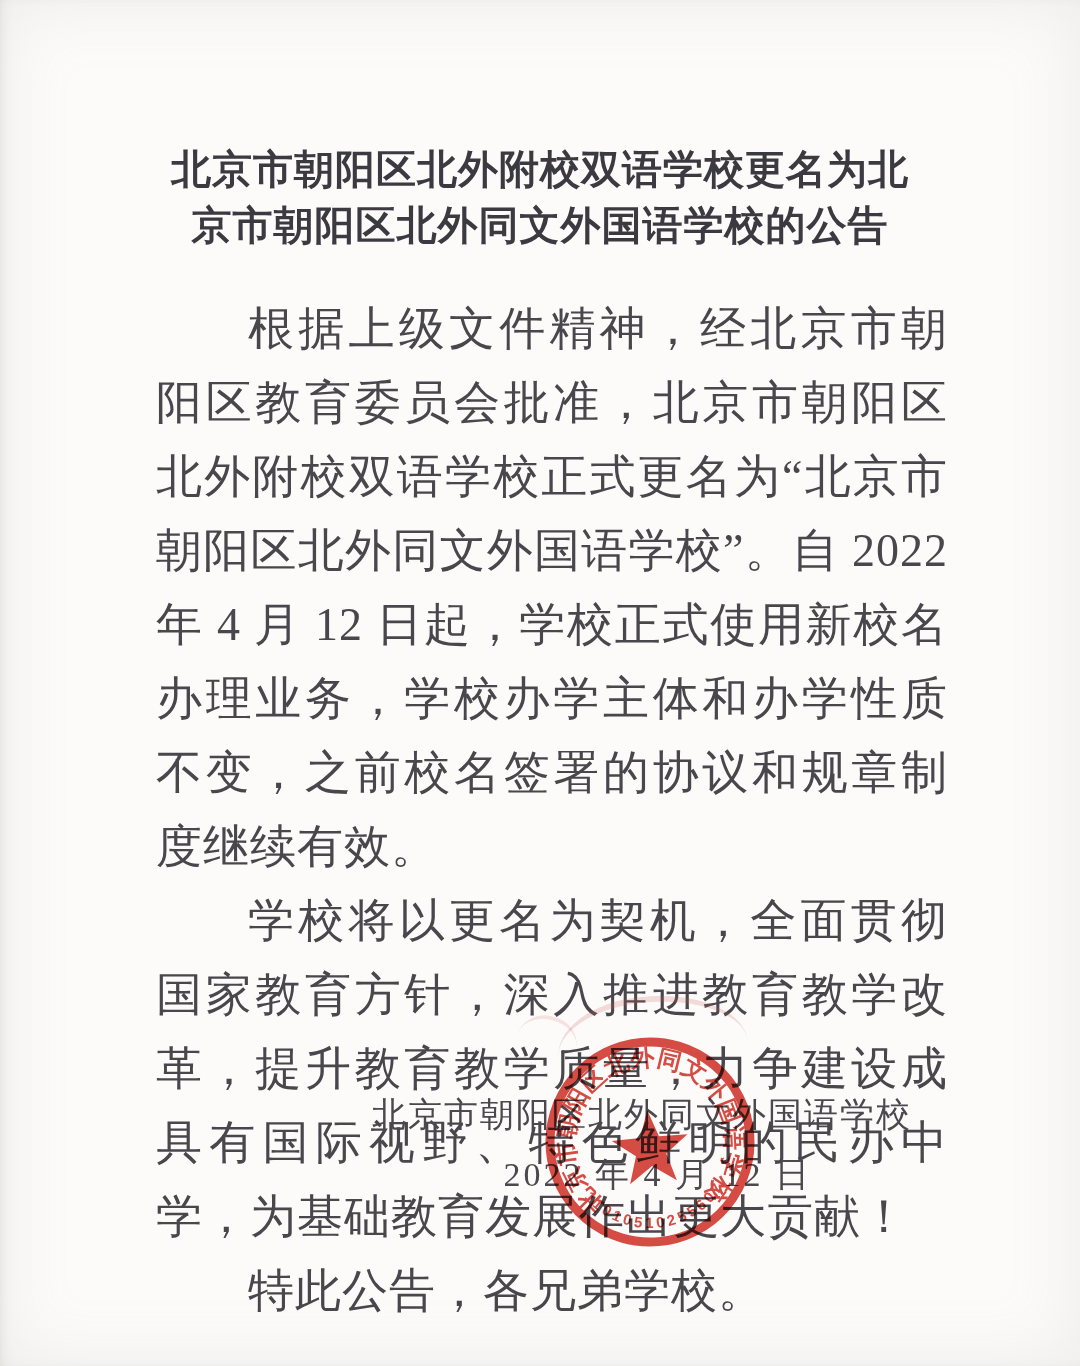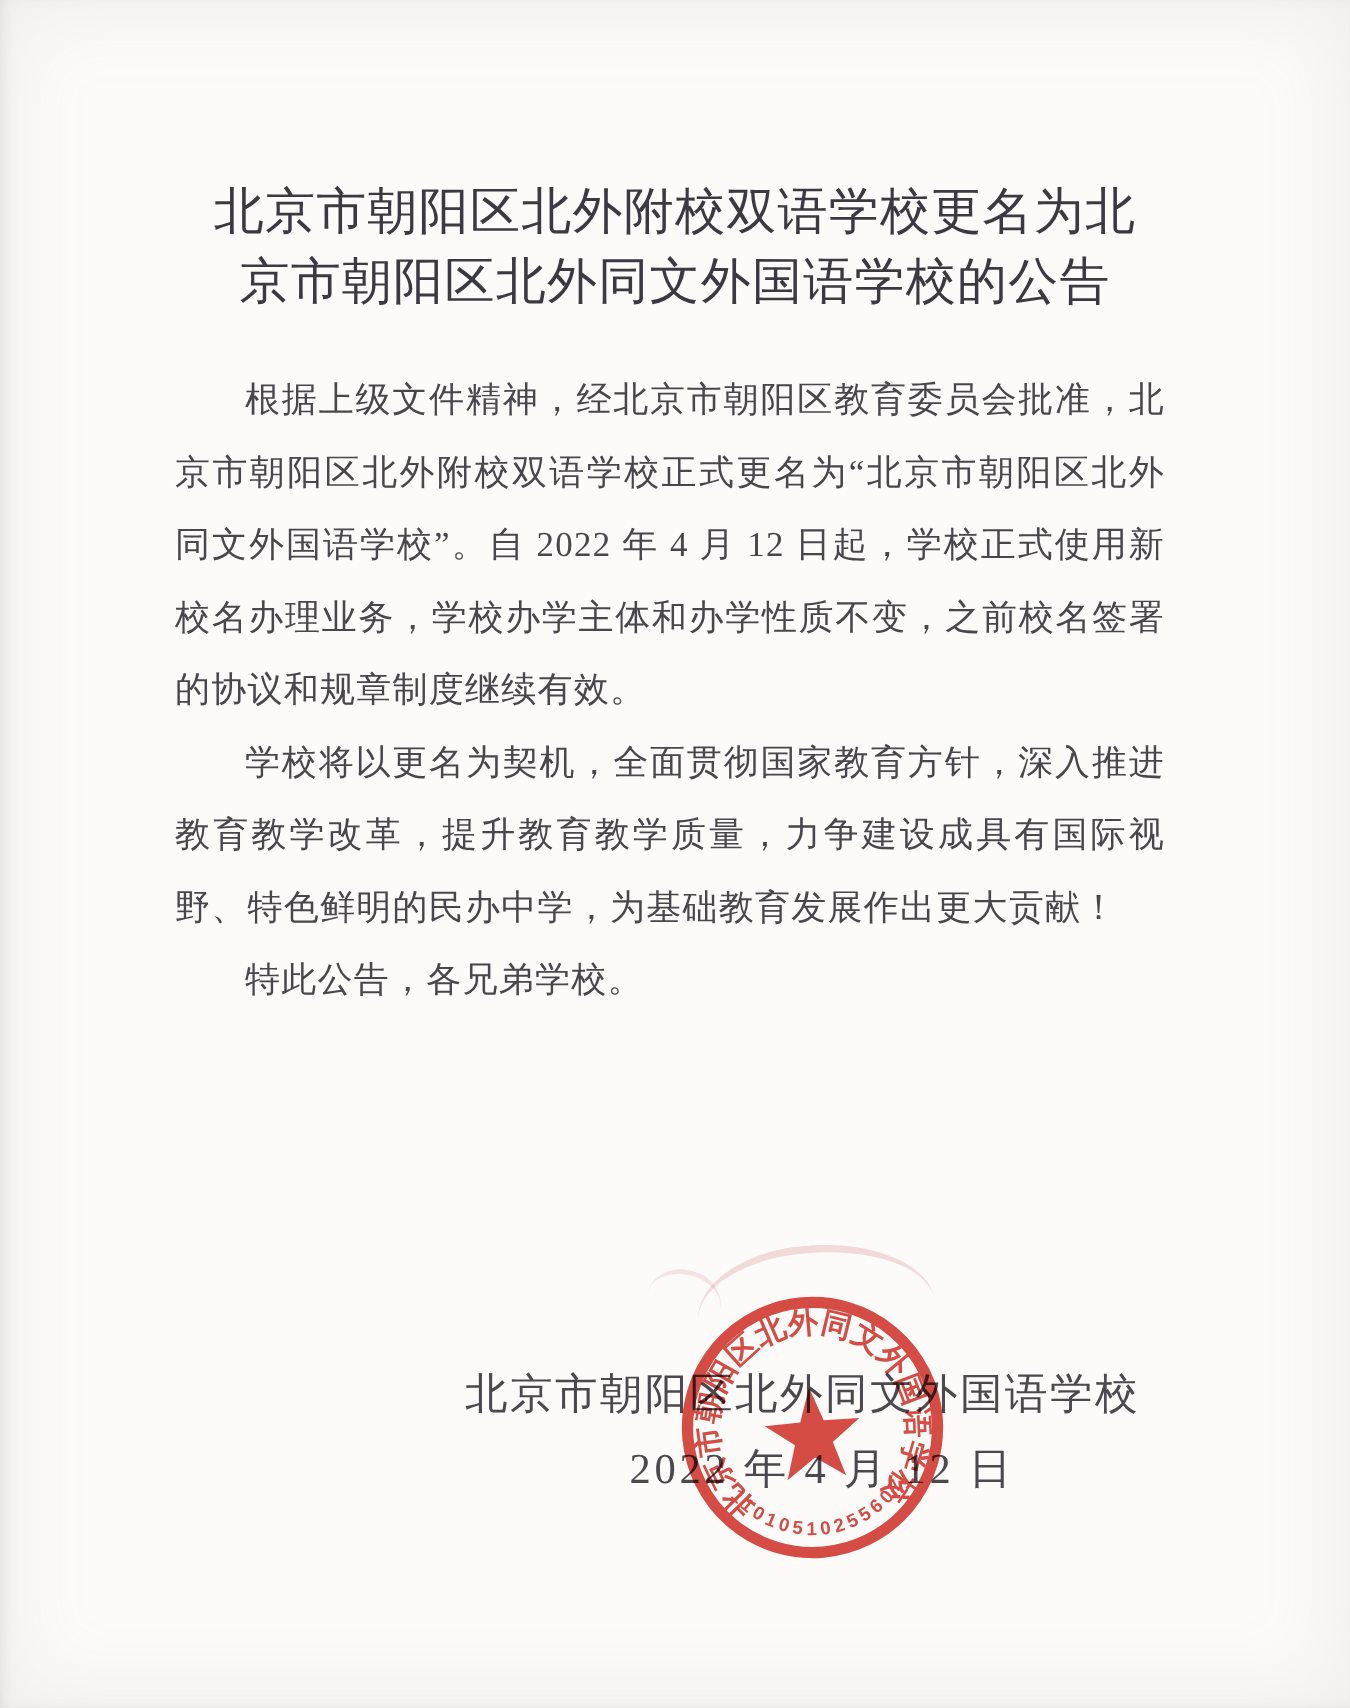--- a/index.html
+++ b/index.html
@@ -13,27 +13,27 @@
     color:#49474c;
   }
   .page::after{
     content:"";position:absolute;inset:0;pointer-events:none;
     box-shadow:inset 0 0 70px rgba(168,158,152,0.16), inset 6px 0 14px -8px rgba(120,110,105,0.25);
   }
   .doc-title{
     position:absolute;top:114px;left:0;right:0;
     text-align:center;
     font-family:"Liberation Sans","DejaVu Sans",sans-serif;
-    font-weight:400;
+    font-weight:700;
     font-size:40px;line-height:56px;letter-spacing:1px;
     color:#3b3a40;
   }
   .doc-body{
-    position:absolute;top:292px;left:140px;width:792px;
-    font-size:28px;line-height:58px;letter-spacing:1px;
+    position:absolute;top:292px;left:156px;width:792px;
+    font-size:46px;line-height:74px;letter-spacing:1px;
     text-align:justify;
   }
   .doc-body p{margin:0;text-indent:2em;}
   .signature{
     position:absolute;top:1092px;left:0;width:912px;
     text-align:right;
     font-size:34px;letter-spacing:2px;
     color:#4b494e;
   }
   .doc-date{

